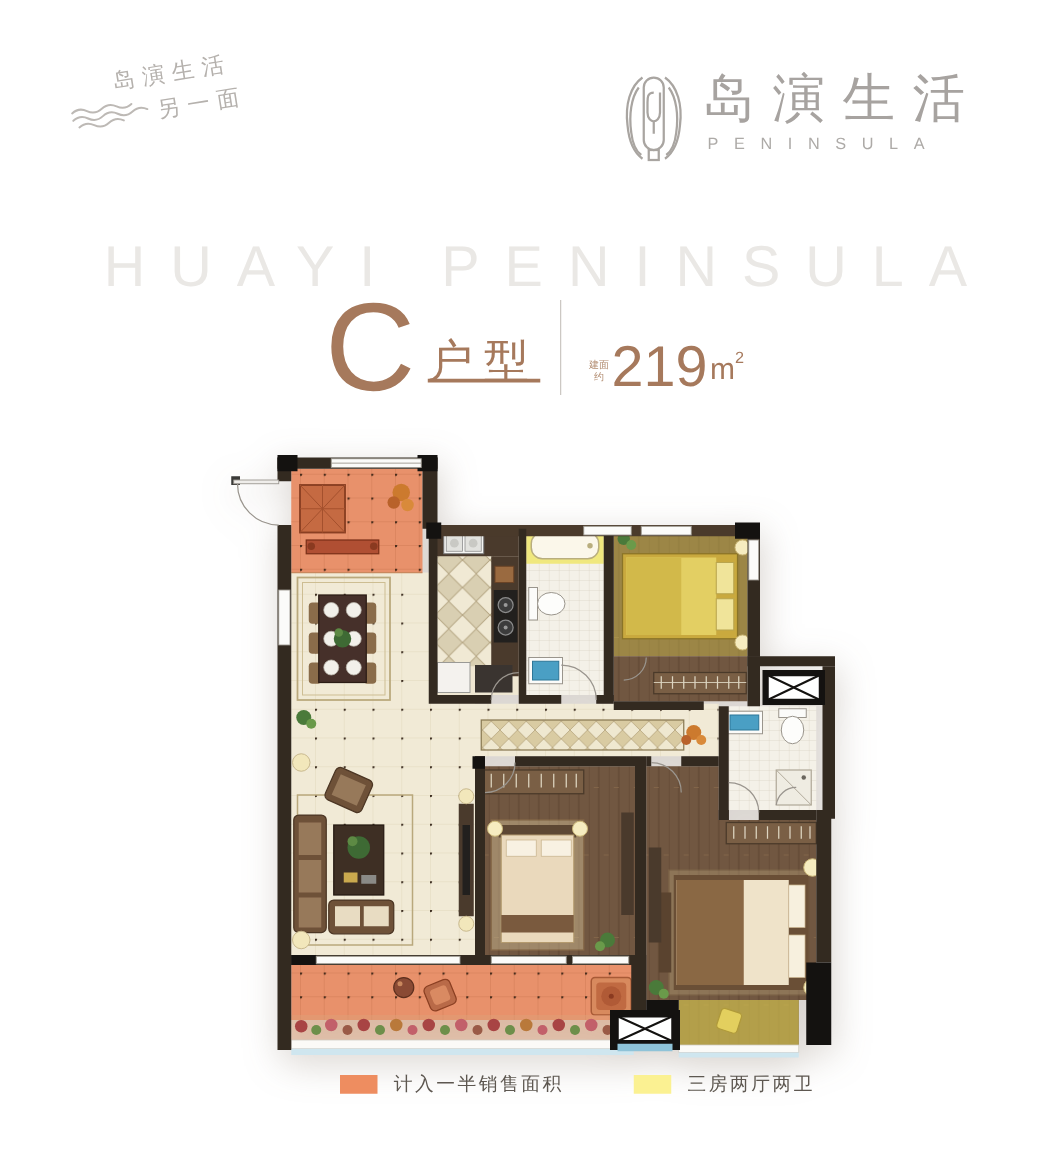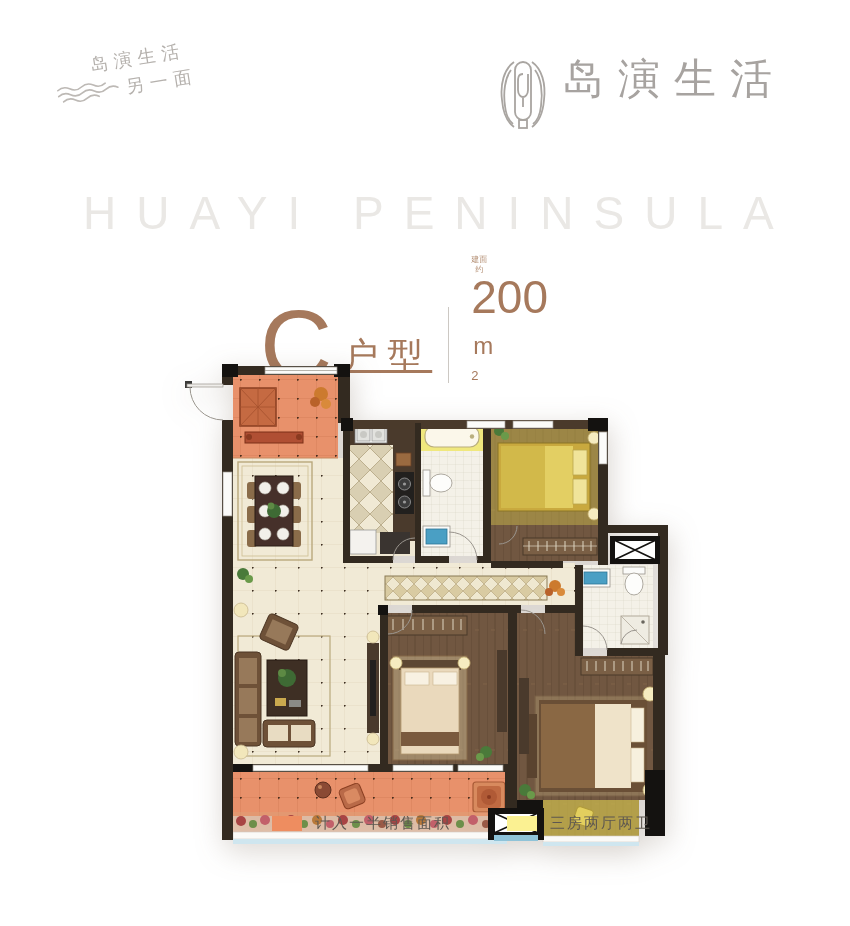--- a/index.html
+++ b/index.html
@@ -21,33 +21,33 @@
   
   .watermark{position:absolute;left:83px;top:186px;font-size:46px;font-weight:300;
              letter-spacing:20px;color:#eae8e5;white-space:nowrap;}
 
   
   .titleblock{position:absolute;left:260px;top:238px;display:flex;align-items:flex-end;color:#a6795c;}
   .unit-letter{font-size:100px;line-height:0.8;font-weight:400;}
   .unit-type{font-size:36px;letter-spacing:9px;margin:0 0 4px 10px;white-space:nowrap;text-decoration:underline;}
   .vdivider{width:1px;height:76px;background:#ccc8c3;margin:0 22px 2px 16px;}
   .area-block{margin-bottom:2px;}
-  .area-row{display:flex;align-items:flex-start;flex-direction:column;}
+  .area-row{display:flex;align-items:flex-start;}
   .area-prefix{font-size:8px;line-height:1.2;margin-top:17px;margin-right:2px;color:#b28c70;text-align:center;}
   .area-value{font-size:46px;line-height:1;}
   .area-unit{font-size:24px;margin-top:12px;margin-left:2px;}
   .area-sup{font-size:13px;margin-top:8px;}
   .subtitle{font-size:15px;letter-spacing:6.5px;margin-top:10px;white-space:nowrap;}
 
   
   .floorplan{position:absolute;left:183px;top:360px;width:500px;height:492px;
              filter:drop-shadow(2px 8px 14px rgba(100,80,60,0.25));}
 
   
-  .legend{position:absolute;left:272px;top:814px;display:flex;}
+  .legend{position:absolute;left:272px;top:858px;display:flex;}
   .legend-item{display:flex;align-items:center;margin-right:56px;}
   .legend-swatch{width:30px;height:15px;margin-right:13px;}
   .legend-label{font-size:15px;color:#5d5750;letter-spacing:2px;white-space:nowrap;}
 </style>
 </head>
 <body>
 
 <div class="page">
 
   <div class="tagline">
@@ -75,36 +75,37 @@
           <path d="M38 8 C48 15 52 30 50 46 C49 58 45 68 38 73"></path>
           <path d="M41 16 C47 24 49 38 47 52 C46 61 43 67 39 70"></path>
           <rect x="21" y="8" width="16" height="58" rx="8"></rect>
           <path d="M29 20 c-5 0 -5 4 -5 8 v8 c0 5 3 7 5 7 s5 -2 5 -7 v-16 M29 43 v10"></path>
           <rect x="25" y="66" width="8" height="8"></rect>
         </g>
       </svg>
     </span>
     <div class="brand-txt">
       <div class="brand-cn">岛演生活</div>
+      <div class="brand-en">PENINSULA</div>
     </div>
   </div>
 
   <div class="watermark">HUAYI PENINSULA</div>
 
   <div class="titleblock">
     <div class="unit-letter">C</div>
     <div class="unit-type">户型</div>
     <div class="vdivider"></div>
     <div class="area-block">
       <div class="area-row">
         <div class="area-prefix">
           <div>建面</div>
           <div>约</div>
         </div>
-        <div class="area-value">200</div>
+        <div class="area-value">219</div>
         <div class="area-unit">m</div>
         <div class="area-sup">2</div>
       </div>
     </div>
   </div>
 
   <div class="floorplan">
     <svg width="500" height="492" viewBox="0 0 500 492">
       <defs>
         <pattern id="pOrange" width="19" height="19" patternUnits="userSpaceOnUse">

